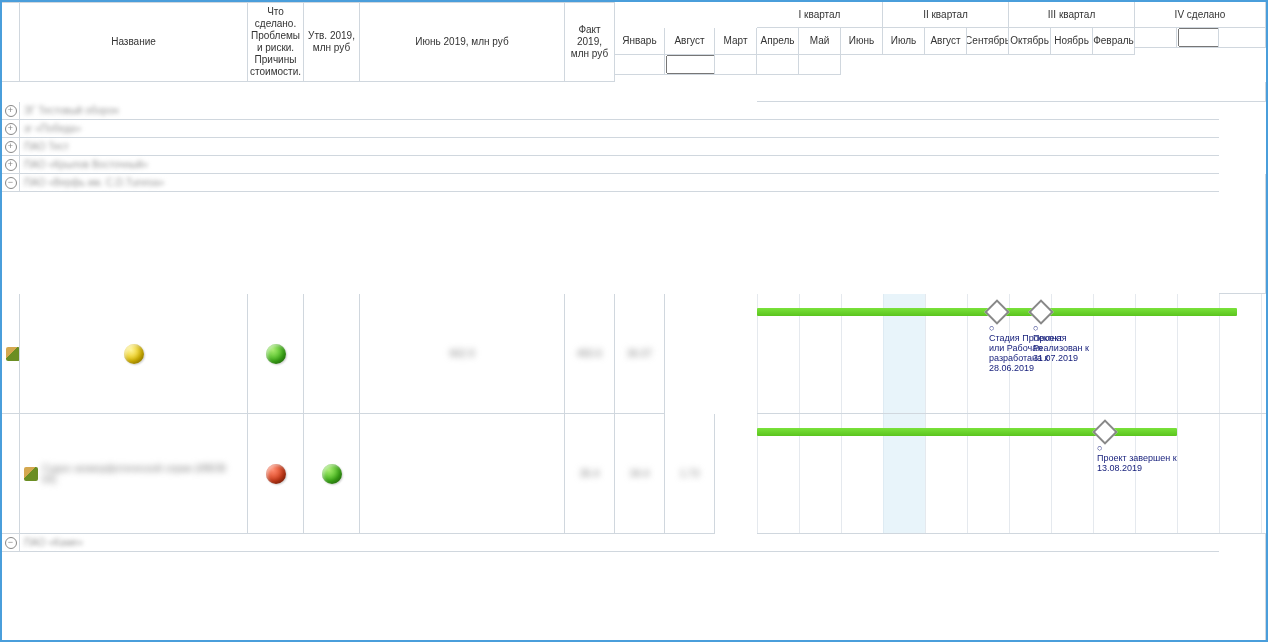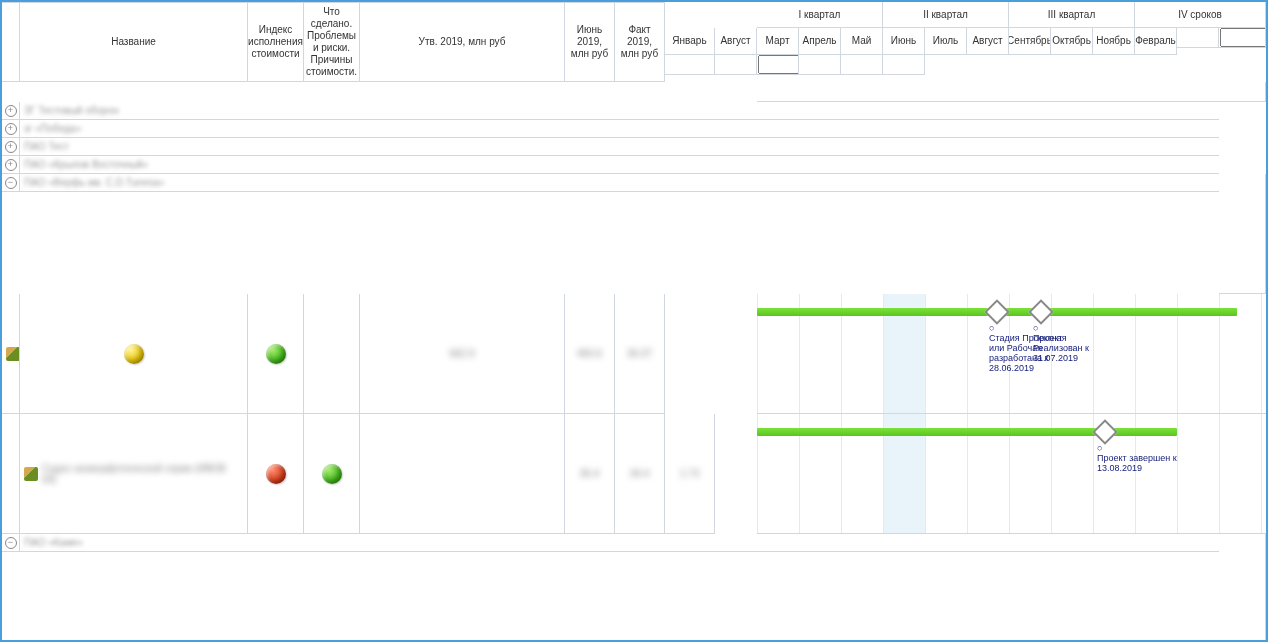--- a/index.html
+++ b/index.html
@@ -34,30 +34,29 @@
 .center { justify-content:center; text-align:center; }
 .small { font-size:10px; color:#555; }
 </style>
 </head>
 <body>
 
 <div class="grid" id="g">
 
   <div class="cell hcell threerow topborder"></div>
   <div class="cell hcell threerow topborder">Название</div>
-  <div class="cell hcell threerow topborder">Индекс исполнения стоимости</div>
   <div class="cell hcell threerow topborder">Что сделано. Проблемы и риски. Причины стоимости.</div>
   <div class="cell hcell threerow topborder">Утв. 2019, млн руб</div>
   <div class="cell hcell threerow topborder">Июнь 2019, млн руб</div>
   <div class="cell hcell threerow topborder">Факт 2019, млн руб</div>
 
   <div class="cell hcell hspan-q1">I квартал</div>
   <div class="cell hcell hspan-q2">II квартал</div>
   <div class="cell hcell hspan-q3">III квартал</div>
-  <div class="cell hcell hspan-q4">IV сроков</div>
+  <div class="cell hcell hspan-q4">IV сделано</div>
 
   <div class="cell hcell">Январь</div>
   <div class="cell hcell">Август</div>
   <div class="cell hcell">Март</div>
   <div class="cell hcell">Апрель</div>
   <div class="cell hcell">Май</div>
   <div class="cell hcell">Июнь</div>
   <div class="cell hcell">Июль</div>
   <div class="cell hcell">Август</div>
   <div class="cell hcell">Сентябрь</div>

